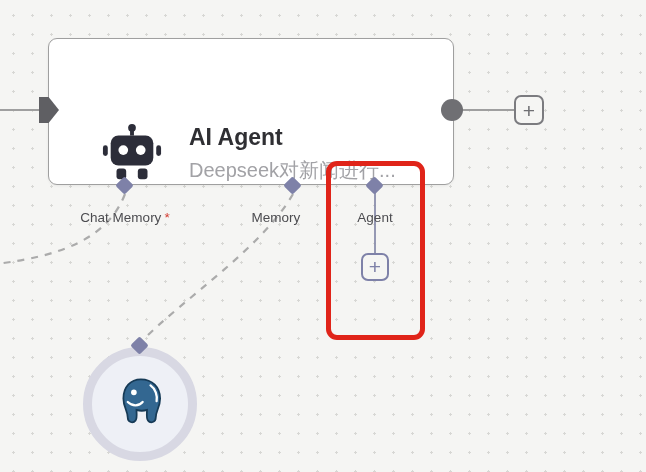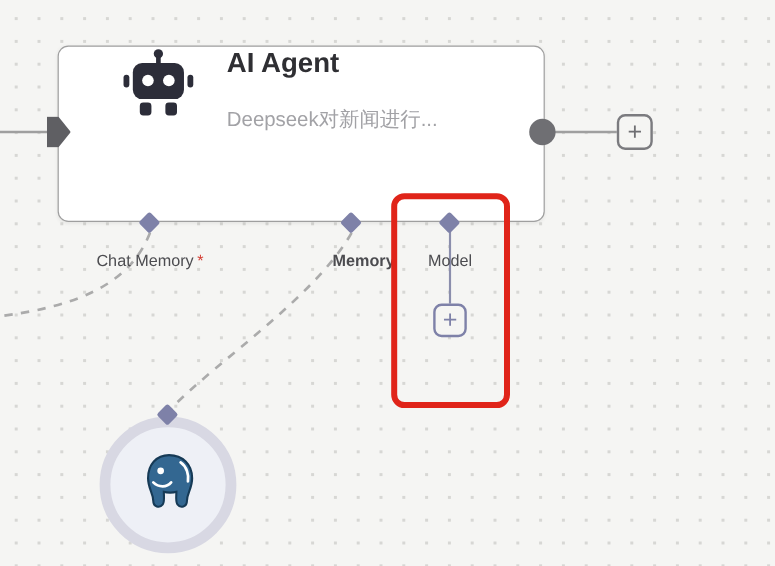--- a/index.html
+++ b/index.html
@@ -13,26 +13,26 @@
     background-position:4px 6px;
     overflow:hidden;
   }
   svg.wires{position:absolute;left:0;top:0;pointer-events:none;}
 
   
   .agent-node{
     position:absolute;left:48px;top:38px;width:406px;height:147px;
     background:#ffffff;border:1.6px solid #9f9f9f;border-radius:9px;
     box-shadow:0 1px 3px rgba(0,0,0,0.06);
-    display:flex;align-items:flex-start;gap:26px;padding-left:52px;box-sizing:border-box;
+    display:flex;align-items:flex-end;gap:26px;padding-left:52px;box-sizing:border-box;
   }
   .agent-icon{flex:0 0 auto;display:flex;align-items:center;}
   .agent-texts{display:flex;flex-direction:column;min-width:0;}
   .node-title{font-size:23px;font-weight:bold;color:#2f2f33;line-height:1.15;}
-  .node-subtitle{font-size:17px;color:#a2a2a6;margin-top:23px;white-space:nowrap;}
+  .node-subtitle{font-size:20px;color:#a2a2a6;margin-top:7px;white-space:nowrap;}
 
   
   .input-arrow{
     position:absolute;left:39px;top:97px;width:20px;height:26px;
     background:#5f5f63;
     clip-path:polygon(0 0,48% 0,100% 50%,48% 100%,0 100%);
   }
   .endpoint-circle{
     position:absolute;left:441px;top:99px;width:22px;height:22px;
     border-radius:50%;background:#6f6f73;
@@ -116,22 +116,22 @@
 
   <div class="plus-btn output">+</div>
 
   <div class="diamond" style="left:118px;top:179px;"></div>
   <div class="diamond" style="left:286px;top:179px;"></div>
   <div class="diamond" style="left:368px;top:179px;"></div>
 
   <div class="port-label" style="left:125px;top:210px;">
     <span>Chat Memory</span><span class="req">*</span>
   </div>
-  <div class="port-label" style="left:303px;top:210px;font-weight:bold;">Memory</div>
-  <div class="port-label" style="left:375px;top:210px;">Model</div>
+  <div class="port-label" style="left:276px;top:210px;">Memory</div>
+  <div class="port-label" style="left:375px;top:210px;">Agent</div>
 
   <div class="plus-btn tool">+</div>
 
   <div class="red-highlight"></div>
 
   <div class="pg-node">
     <span>
       <svg viewBox="0 0 64 64" width="56" height="56" aria-hidden="true">
         <path d="M33 6 C46 6 55 15 55 28 C55 38 50 42 50 50 C50 55 44 57 41 53
                  C39 50 40 45 40 41 C37 42 31 42 28 41 C28 45 29 50 27 53

